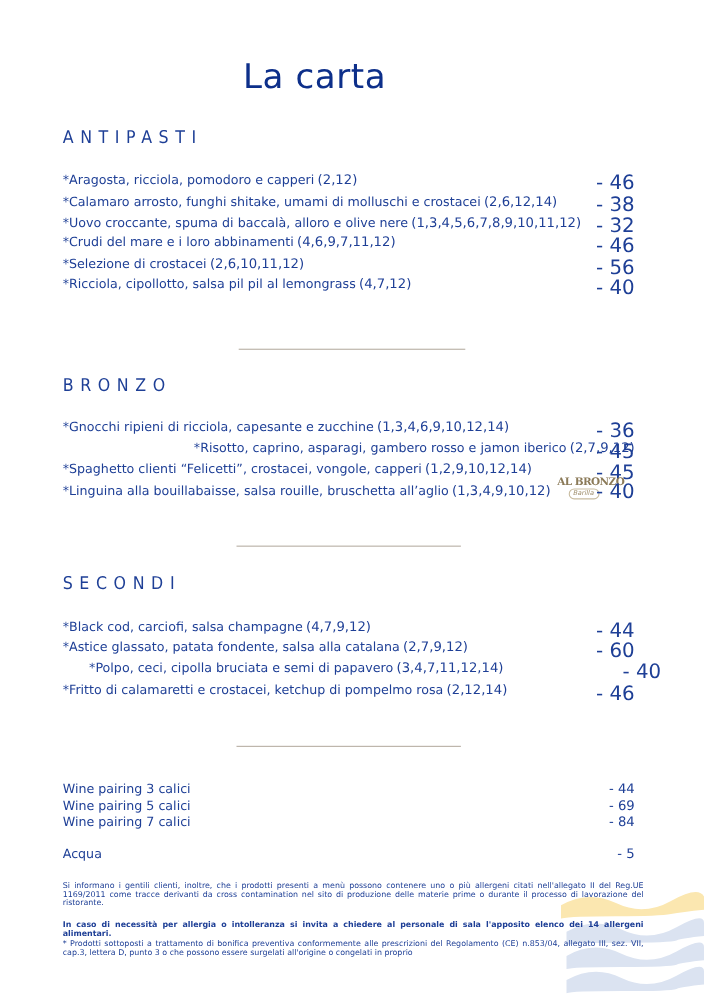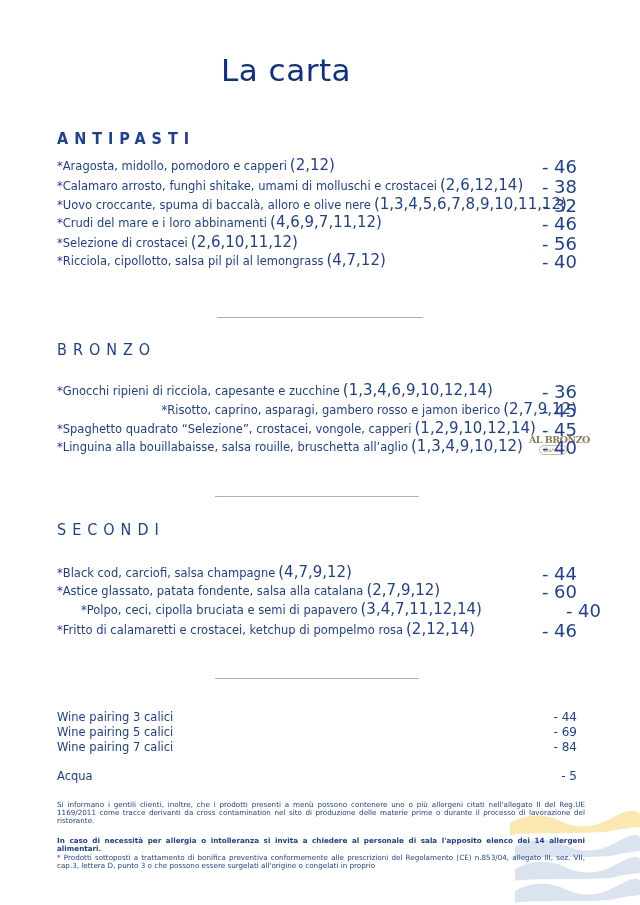--- a/index.html
+++ b/index.html
@@ -13,21 +13,21 @@
     }
     .section-title {
       position: absolute; left: 57px; font-size: 16px; letter-spacing: 6px; color: #1e3f96;
       font-family: "DejaVu Sans Condensed", "DejaVu Sans", sans-serif;
     }
     .item {
       position: absolute; left: 57px; width: 520px; height: 19px; font-size: 11.5px; color: #1e3f96;
       white-space: nowrap;
     }
     .item .name { display: inline; }
-    .item .allergens { font-size: 15px; margin-left: 3px; }
+    .item .allergens { font-size: 12px; margin-left: 3px; }
     .item .price { position: absolute; right: 0; top: 0; font-size: 18px; }
     .badge {
       display: inline-block; vertical-align: middle; margin-left: 6px; width: 52px; height: 20px;
       position: relative; top: -3px;
     }
     .badge .b1 { display:block; font-size: 9.5px; color: #8b7a58; font-family: "DejaVu Serif", serif; letter-spacing: -0.5px; line-height: 10px; font-weight: bold; }
     .badge .b2 { display:block; font-size: 6px; color: #a08f6d; font-style: italic; line-height: 8px; margin-left: 10px; border: 1px solid #c8bb9f; border-radius: 6px; width: 26px; text-align: center; }
     .divider {
       position: absolute; height: 1px; background: #b7aea4;
     }
@@ -39,24 +39,24 @@
       position: absolute; left: 57px; width: 528px; font-size: 7.2px; line-height: 8px; color: #1e3f96;
       text-align: justify;
     }
     .waves { position: absolute; right: 0; bottom: 0; width: 140px; height: 120px; }
   </style>
 </head>
 <body>
 
 <div class="title">La carta</div>
 
-<div class="section-title" style="top:129px;font-weight:bold;">ANTIPASTI</div>
+<div class="section-title" style="top:115px;">ANTIPASTI</div>
 
 <div class="item" style="top:156px;">
-  <span class="name">*Aragosta, midollo, pomodoro e capperi</span><span class="allergens">(2,12)</span>
+  <span class="name">*Aragosta, ricciola, pomodoro e capperi</span><span class="allergens">(2,12)</span>
   <span class="price">- 46</span>
 </div>
 <div class="item" style="top:176px;">
   <span class="name">*Calamaro arrosto, funghi shitake, umami di molluschi e crostacei</span><span class="allergens">(2,6,12,14)</span>
   <span class="price">- 38</span>
 </div>
 <div class="item" style="top:195px;">
   <span class="name">*Uovo croccante, spuma di baccalà, alloro e olive nere</span><span class="allergens">(1,3,4,5,6,7,8,9,10,11,12)</span>
   <span class="price">- 32</span>
 </div>
@@ -79,21 +79,21 @@
 
 <div class="item" style="top:381px;">
   <span class="name">*Gnocchi ripieni di ricciola, capesante e zucchine</span><span class="allergens">(1,3,4,6,9,10,12,14)</span>
   <span class="price">- 36</span>
 </div>
 <div class="item" style="top:400px;text-align:right;">
   <span class="name">*Risotto, caprino, asparagi, gambero rosso e jamon iberico</span><span class="allergens">(2,7,9,12)</span>
   <span class="price">- 45</span>
 </div>
 <div class="item" style="top:419px;">
-  <span class="name">*Spaghetto quadrato “Selezione”, crostacei, vongole, capperi</span><span class="allergens">(1,2,9,10,12,14)</span>
+  <span class="name">*Spaghetto clienti “Felicetti”, crostacei, vongole, capperi</span><span class="allergens">(1,2,9,10,12,14)</span>
   <span class="price">- 45</span>
 </div>
 <div class="item" style="top:437px;">
   <span class="name">*Linguina alla bouillabaisse, salsa rouille, bruschetta all’aglio</span><span class="allergens">(1,3,4,9,10,12)</span><span class="badge"><span class="b1">AL BRONZO</span><span class="b2">Barilla</span></span>
   <span class="price">- 40</span>
 </div>
 
 <div class="divider" style="top:496px; left:215px; width:204px;"></div>
 
 <div class="section-title" style="top:520px;">SECONDI</div>

